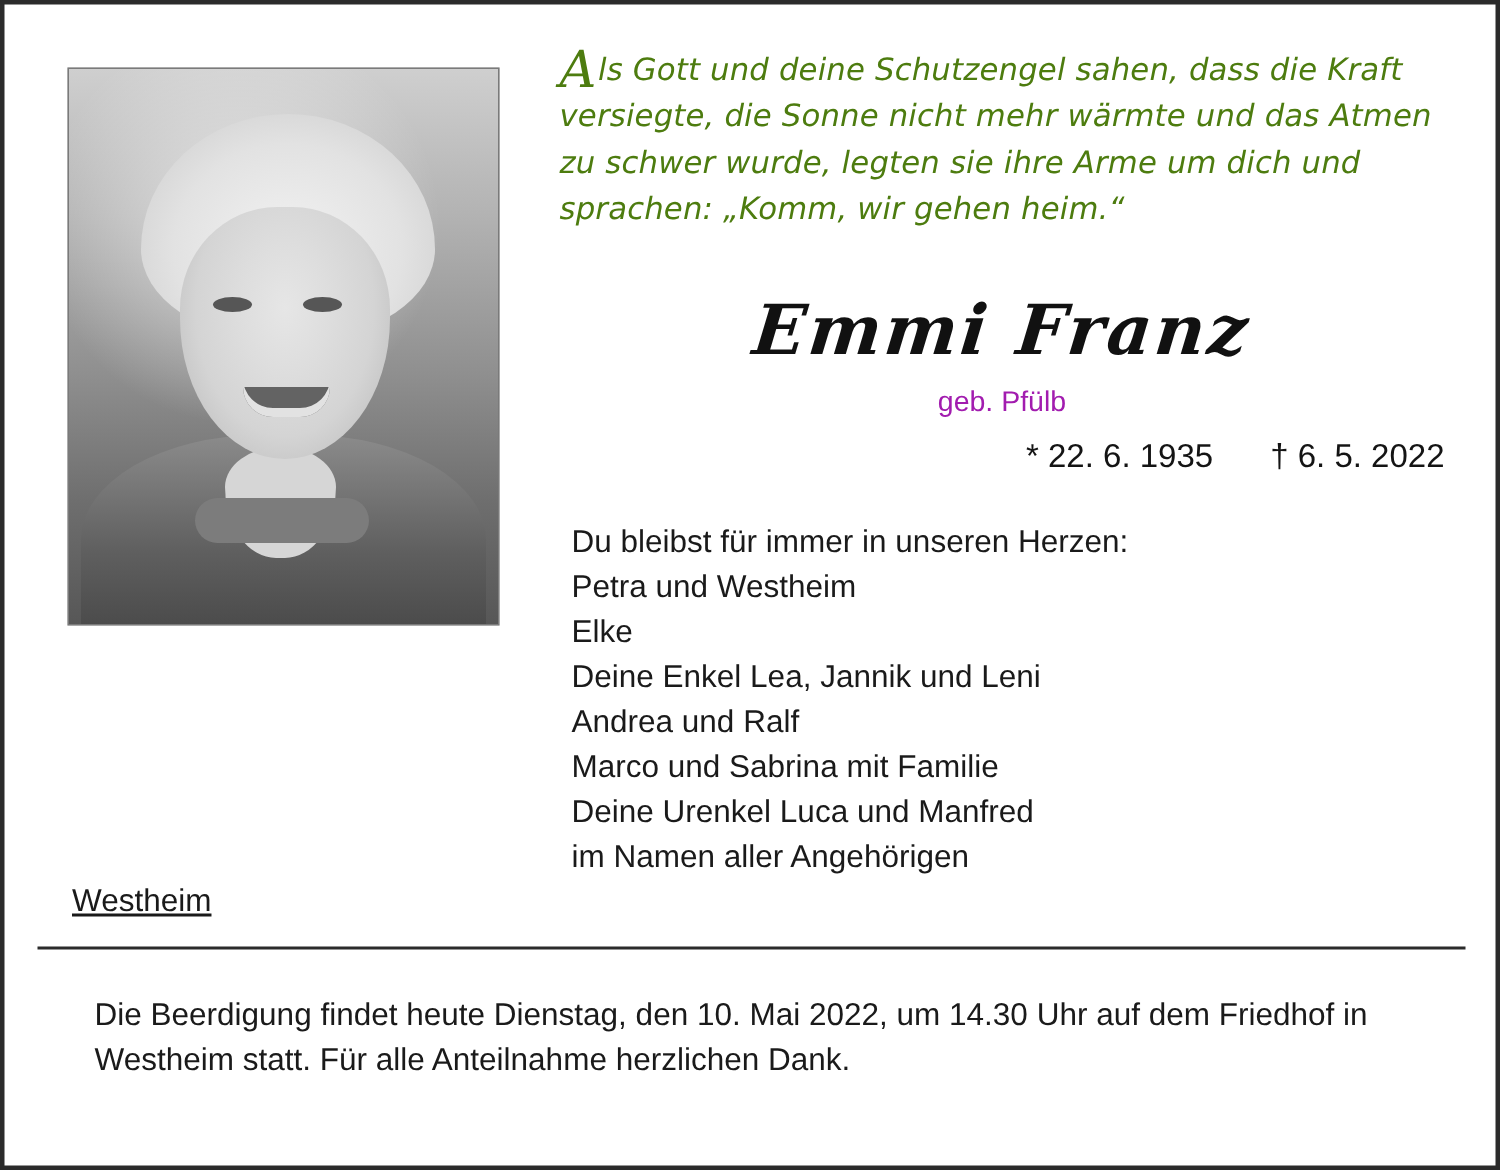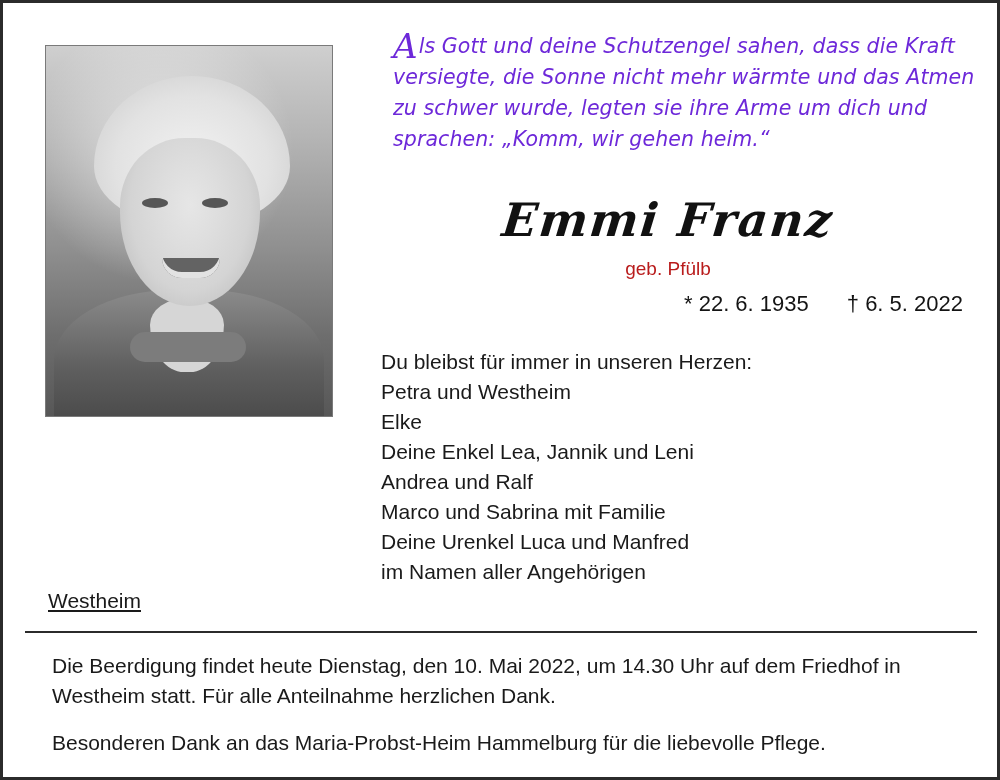--- a/index.html
+++ b/index.html
@@ -103,23 +103,22 @@
   
   .verse {
     position: absolute;
     left: 370px;
     top: 28px;
     width: 590px;
     font-family: "DejaVu Sans", sans-serif;
     font-style: italic;
     font-size: 20.5px;
     line-height: 31px;
-    color: #6d28d9;
+    color: #4d7c0f;
     letter-spacing: 0.1px;
-    margin-left: 20px;
   }
   .verse .dropcap {
     font-family: "DejaVu Serif", serif;
     font-style: italic;
     font-size: 34px;
     line-height: 30px;
     vertical-align: -5px;
     padding-right: 1px;
   }
 
@@ -137,21 +136,21 @@
     color: #111111;
     transform: skewX(-6deg);
   }
   .maiden {
     position: absolute;
     left: 370px;
     top: 255px;
     width: 590px;
     text-align: center;
     font-size: 19px;
-    color: #b91c1c;
+    color: #a21caf;
   }
   .dates {
     position: absolute;
     left: 370px;
     top: 288px;
     width: 590px;
     text-align: right;
     font-size: 22px;
     color: #141414;
   }
@@ -188,21 +187,21 @@
   }
   .footer {
     position: absolute;
     left: 45px;
     top: 644px;
     width: 915px;
     font-size: 21px;
     line-height: 30px;
     color: #1a1a1a;
   }
-  .footer p { margin: 4px; }
+  .footer p { margin: 15px; }
   .footer p.second { margin-top: 17px; }
 </style>
 </head>
 <body>
 
 <div class="obituary">
   <div class="inner">
 
     <div class="photo-frame">
       <div class="photo-inner">
@@ -238,17 +237,16 @@
       <div>Deine Urenkel Luca und Manfred</div>
       <div>im Namen aller Angehörigen</div>
     </div>
 
     <div class="place">Westheim</div>
 
     <div class="divider"></div>
 
     <div class="footer">
       <p>Die Beerdigung findet heute Dienstag, den 10. Mai 2022, um 14.30 Uhr auf dem Friedhof in Westheim statt. Für alle Anteilnahme herzlichen Dank.</p>
-      <p class="second">Besonderen Dank an das Maria-Probst-Heim Hammelburg für die liebevolle Pflege.</p>
     </div>
 
   </div>
 </div>
 
 </body></html>

